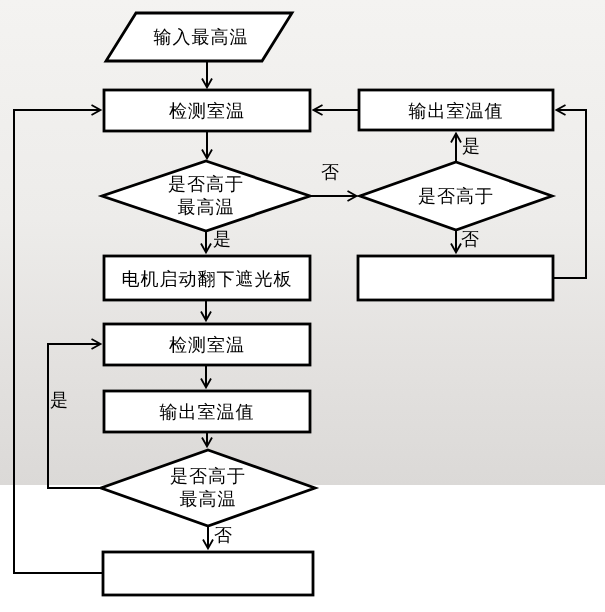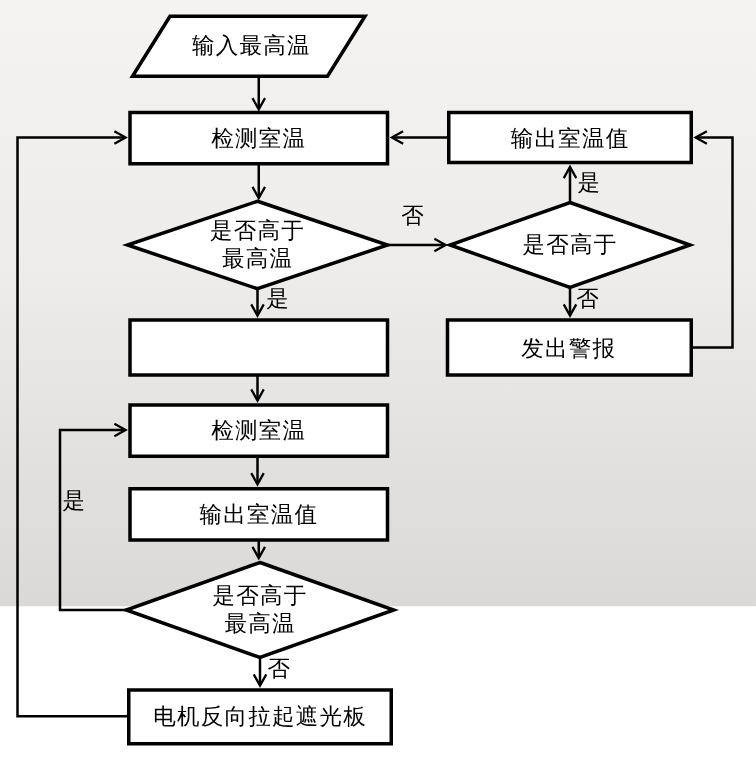--- a/index.html
+++ b/index.html
@@ -86,33 +86,32 @@
 
   <div class="node-label" style="left:206px; top:196px;">
     <span style="display:block">是否高于</span>
     <span style="display:block">最高温</span>
   </div>
 
   <div class="node-label" style="left:456px; top:196px;">
     <span style="display:block">是否高于</span>
   </div>
 
-  <div class="node-label" style="left:455px; top:279px;">发出警报</div>
 
+  <div class="node-label" style="left:207px; top:279px;">电机启动翻下遮光板</div>
 
   <div class="node-label" style="left:207px; top:345px;">检测室温</div>
 
   <div class="node-label" style="left:207px; top:412px;">输出室温值</div>
 
   <div class="node-label" style="left:208px; top:488px;">
     <span style="display:block">是否高于</span>
     <span style="display:block">最高温</span>
   </div>
 
-  <div class="node-label" style="left:208px; top:574px;">电机反向拉起遮光板</div>
 
   <div class="edge-label" style="left:330px; top:172px;">否</div>
   <div class="edge-label" style="left:222px; top:239px;">是</div>
   <div class="edge-label" style="left:471px; top:146px;">是</div>
   <div class="edge-label" style="left:470px; top:239px;">否</div>
   <div class="edge-label" style="left:59px; top:400px;">是</div>
   <div class="edge-label" style="left:223px; top:535px;">否</div>
 
 </div>
 

